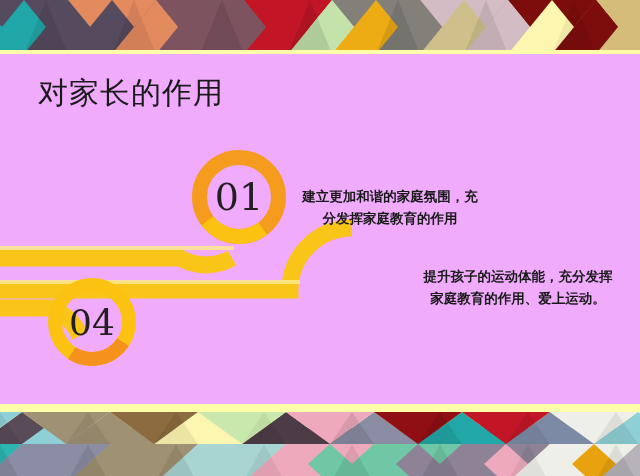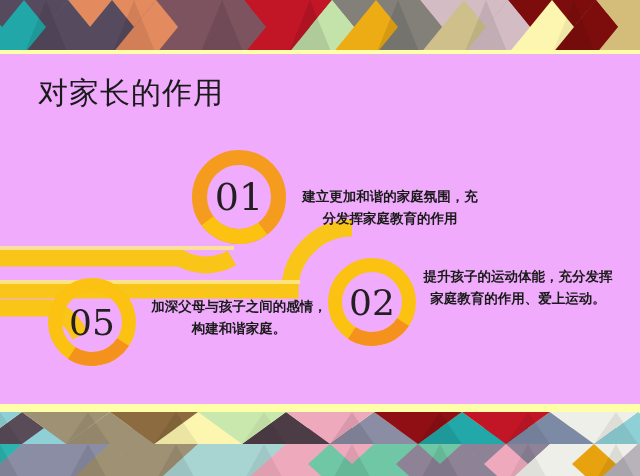--- a/index.html
+++ b/index.html
@@ -321,27 +321,21 @@
     </svg>
   </div>
 
   <div class="node" id="node1">
     <div class="ring" style="border-color: rgb(245, 156, 30);"></div>
     <div class="arc-bottom"></div>
     <div class="num">01</div>
   </div>
   <div class="desc" id="desc1">建立更加和谐的家庭氛围，充分发挥家庭教育的作用</div>
 
-  <div class="node" id="node2">
-    <div class="ring" style="border-color: rgb(251, 194, 17);"></div>
-    <div class="arc-bottom"></div>
-    <div class="num">02</div>
-  </div>
   <div class="desc" id="desc2">提升孩子的运动体能，充分发挥家庭教育的作用、爱上运动。</div>
 
   <div class="node" id="node3">
     <div class="ring" style="border-color: rgb(251, 194, 17);"></div>
     <div class="arc-bottom"></div>
-    <div class="num">05</div>
-  </div>
-  <div class="desc" id="desc3">加深父母与孩子之间的感情，构建和谐家庭。</div>
+    <div class="num">04</div>
+  </div>
 
 </div>
 
 </body></html>

